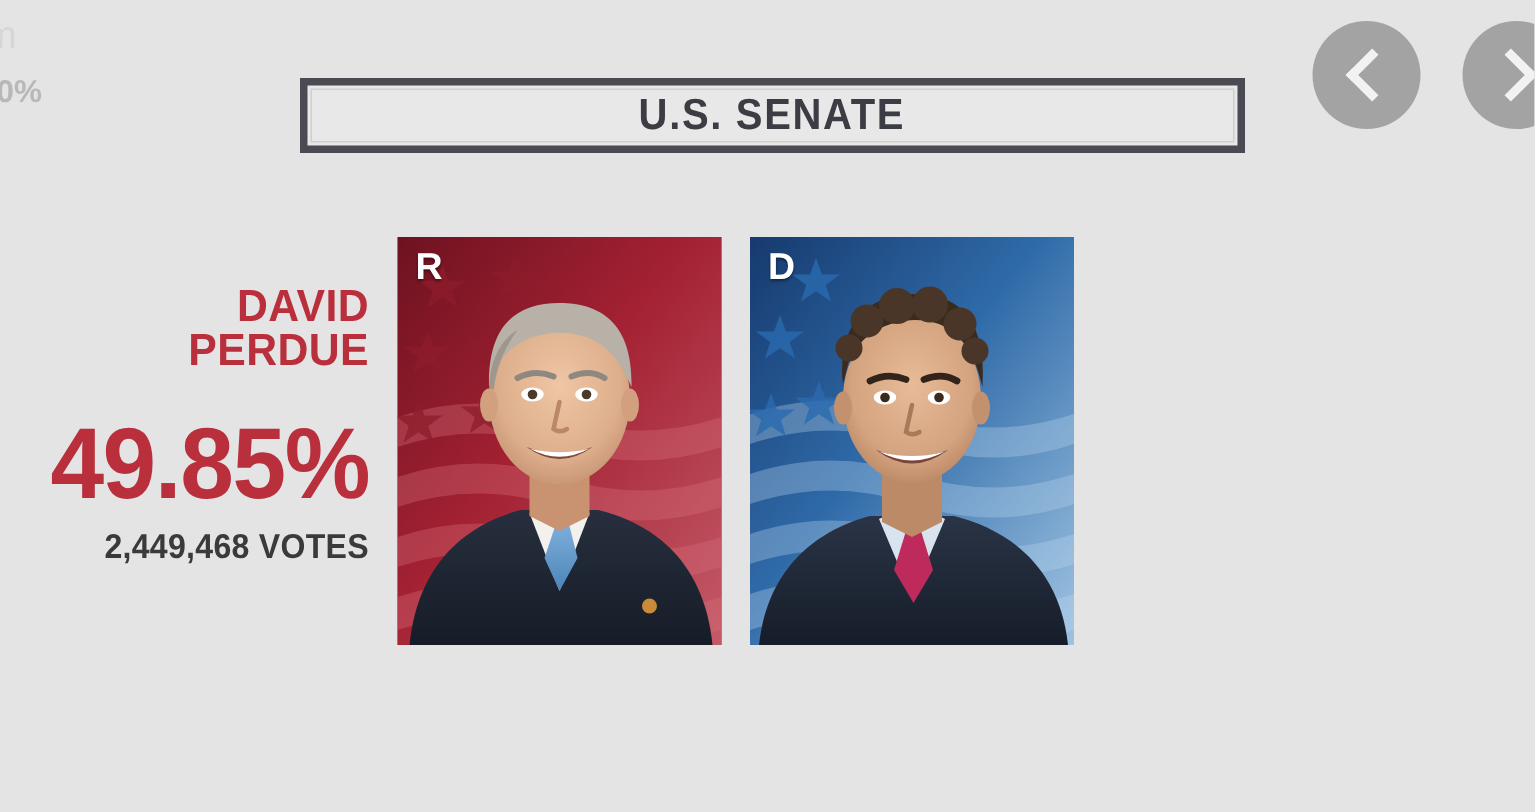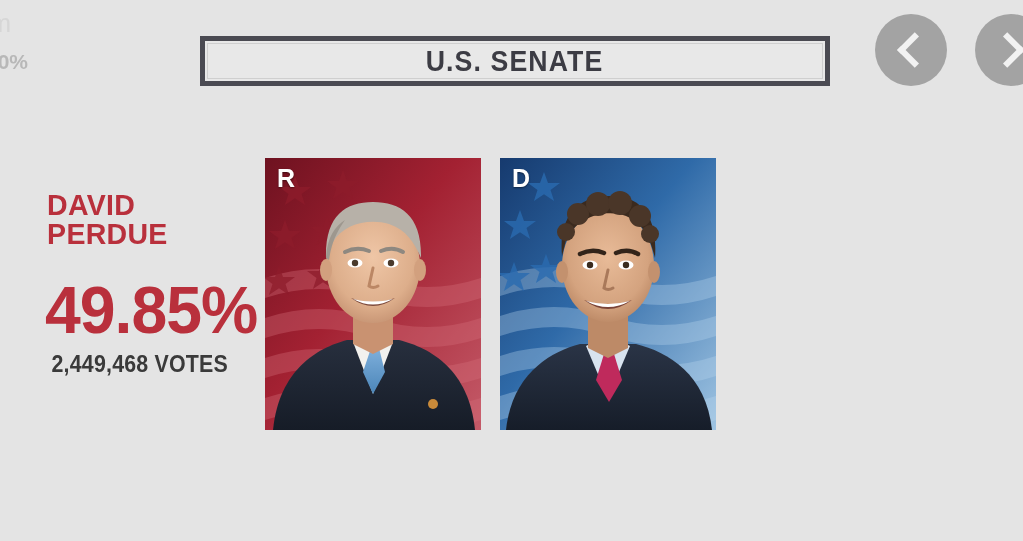--- a/index.html
+++ b/index.html
@@ -38,21 +38,21 @@
     font-weight: 700;
     color: #b8b8b8;
     letter-spacing: 0px;
     white-space: nowrap;
   }
 
   
   .banner {
     position: absolute;
     left: 200px;
-    top: 36px;
+    top: 52px;
     width: 630px;
     height: 50px;
     box-sizing: border-box;
     border: 5px solid #4a4a52;
     background: #e8e8e8;
     box-shadow: inset 0 0 0 2px #e8e8e8, inset 0 0 0 3px #cfcfcf;
     display: flex;
     align-items: center;
     justify-content: center;
   }
@@ -111,24 +111,24 @@
     font-weight: 700;
     color: #ffffff;
     letter-spacing: 0;
     text-shadow: 0 1px 2px rgba(0,0,0,.45);
     line-height: 1;
   }
 
   
   .cand-block { position: absolute; }
   #block-perdue {
-    left: 36px;
+    left: 24px;
     top: 190px;
     width: 222px;
-    text-align: left;
+    text-align: right;
   }
   #block-ossoff {
     left: 745px;
     top: 190px;
     width: 260px;
     text-align: left;
   }
   .cand-name {
     font-size: 30px;
     font-weight: 700;

